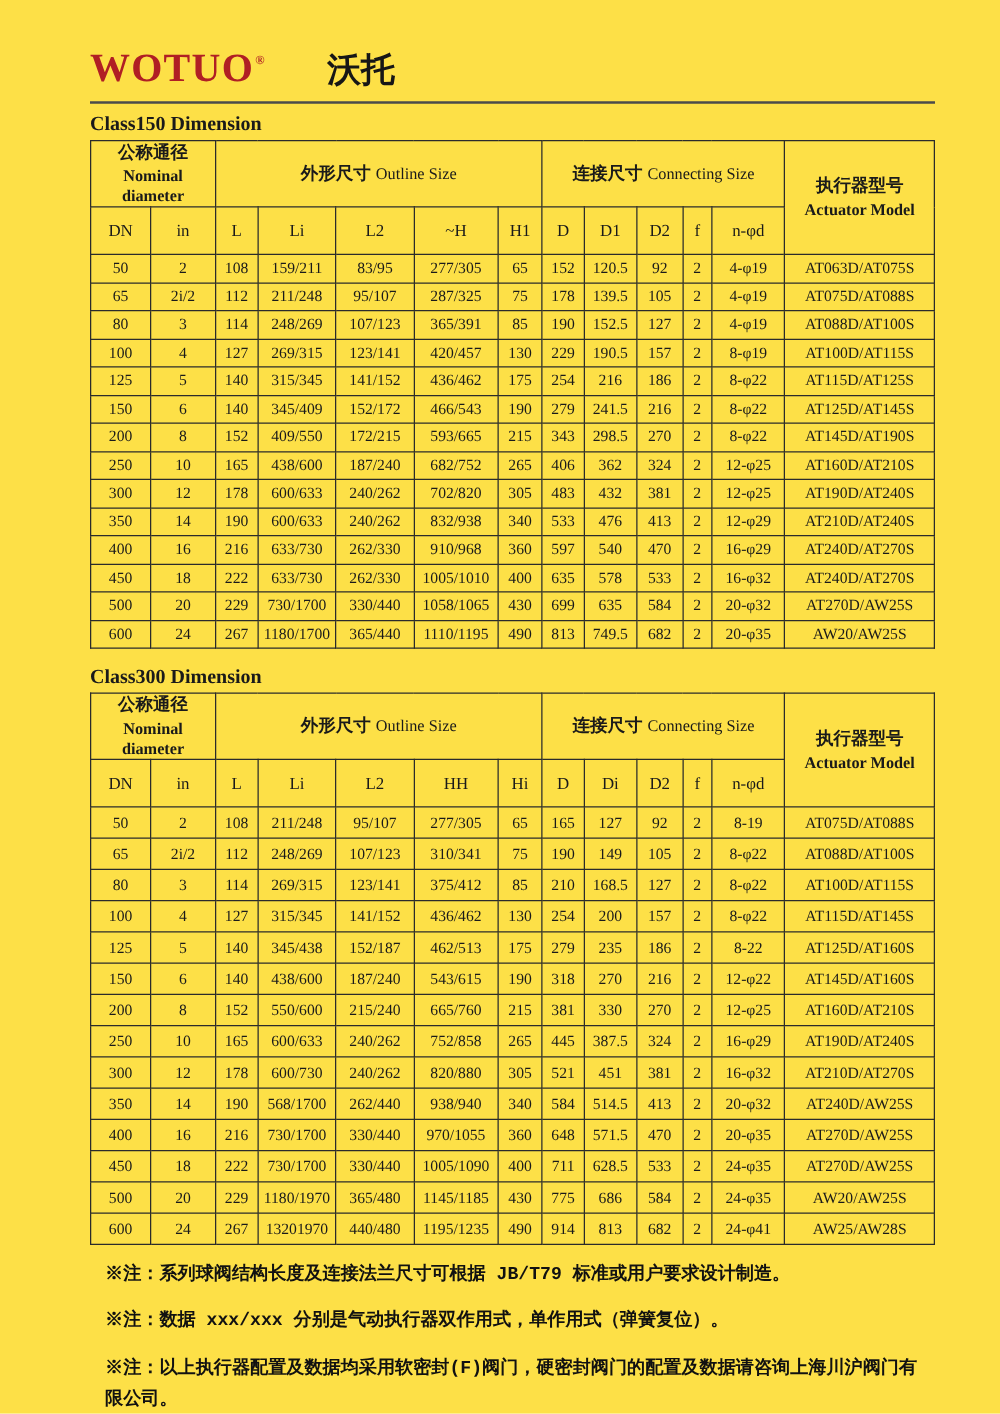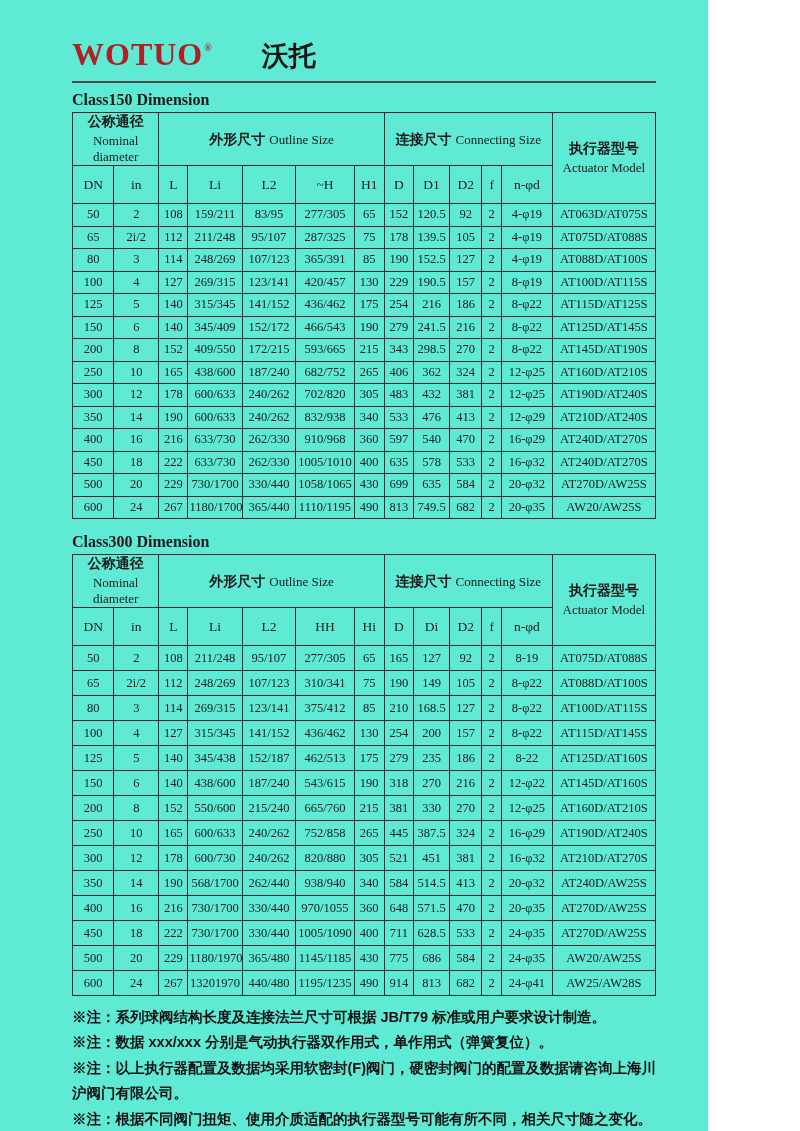--- a/index.html
+++ b/index.html
@@ -1,18 +1,18 @@
 <!DOCTYPE html>
 <html><head>
 <meta charset="utf-8">
 <style>
   html,body { margin:0; padding:0; background:#ffffff; }
   .page {
-    width:708px; height:1131px; box-sizing:border-box;
-    background:#5eead4; color:#1a1a1a;
+    width:800px; height:1131px; box-sizing:border-box;
+    background:#fde047; color:#1a1a1a;
     font-family:"Liberation Serif","DejaVu Serif",serif;
     padding:38px 52px 0 72px; position:relative; overflow:hidden;
   }
   
   .logo-row { display:flex; align-items:baseline; line-height:1; height:40px; }
   .brand-en { font-family:"Liberation Serif","DejaVu Serif",serif; font-weight:bold;
               font-size:32px; letter-spacing:1px; }
   .reg-mark { font-size:10px; position:relative; top:-14px; margin:0 1px 0 1px; }
   .brand-cn { font-family:"Liberation Sans","DejaVu Sans",sans-serif; font-weight:bold;
               font-size:27px; color:#161616;margin-left:48px; }
@@ -25,27 +25,27 @@
   table.dim { width:100%; border-collapse:collapse; table-layout:fixed;border-radius:32px; }
   .dim th, .dim td { border:1px solid #2b2b2b; text-align:center;
                      vertical-align:middle; padding:0 1px; overflow:hidden; }
   .dim thead tr.grp th { height:42px; }
   .dim thead tr.sub th { height:37px; font-weight:normal; font-size:13.5px; }
   .grp-cn { font-family:"Liberation Sans","DejaVu Sans",sans-serif;
             font-weight:bold; font-size:14px; }
   .grp-en { font-family:"Liberation Serif","DejaVu Serif",serif;
             font-weight:normal; font-size:13px; }
   .two-line .grp-cn { display:block; margin-bottom:2px; }
-  .two-line .grp-en { display:block; }
+  .two-line .grp-en { display:block;font-weight:bold; }
   table.t1 tbody td { height:21.5px; font-size:12.5px; }
   table.t2 tbody td { height:24px;   font-size:12.5px; }
   
   .notes { margin-top:9px; }
-  .note { font-family:Liberation Sans, sans-serif; font-weight:bold;
-          font-size:14.5px; line-height:1.75; margin:0; color:#111; }
+  .note { font-family:Liberation Mono, monospace; font-weight:bold;
+          font-size:14.5px; line-height:1.75; margin:12px; color:#111; }
   
   .page-num { text-align:center; font-size:15px; margin-top:8px;
               font-family:"Liberation Serif","DejaVu Serif",serif; }
 </style>
 </head>
 <body>
 
 <div class="page">
 
   <div class="logo-row">

